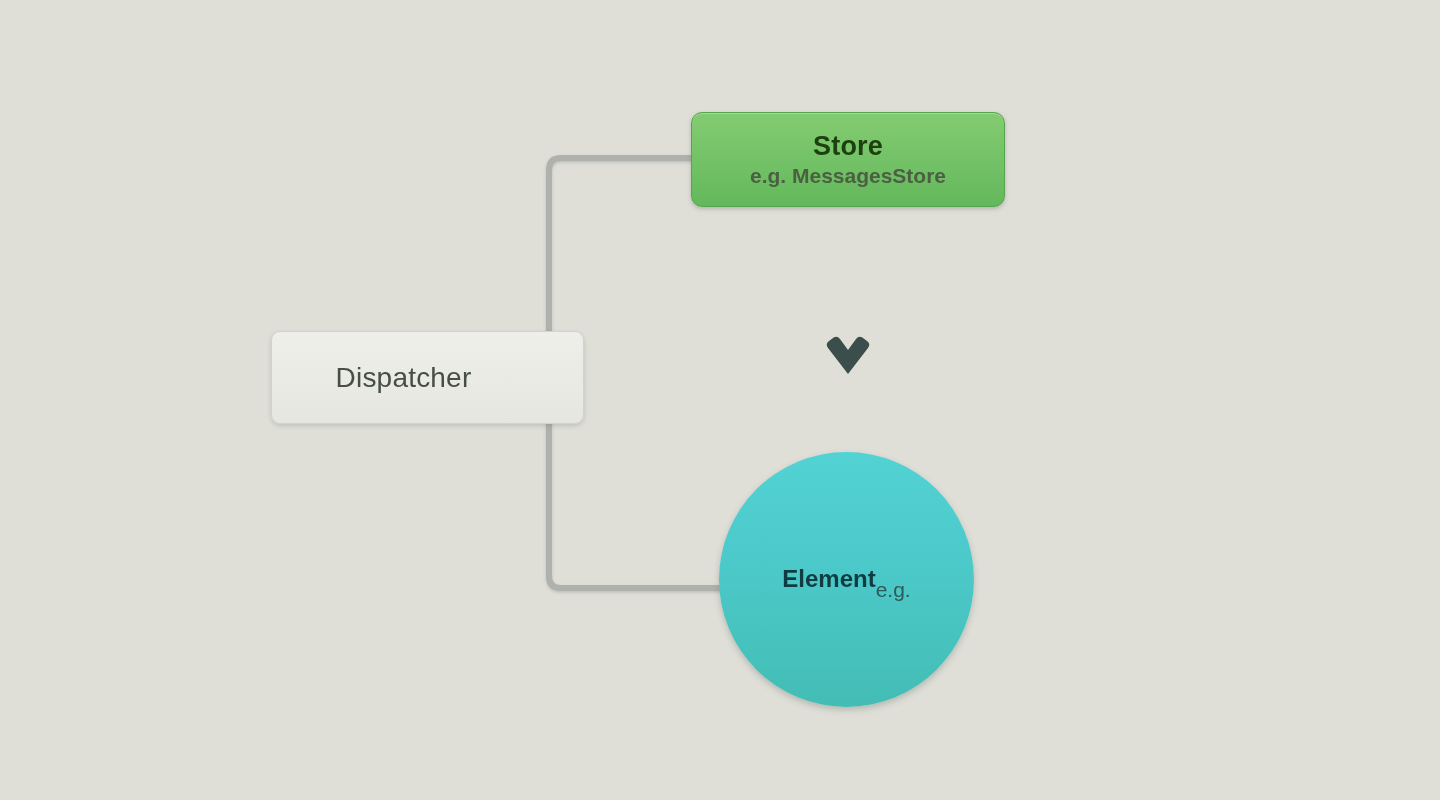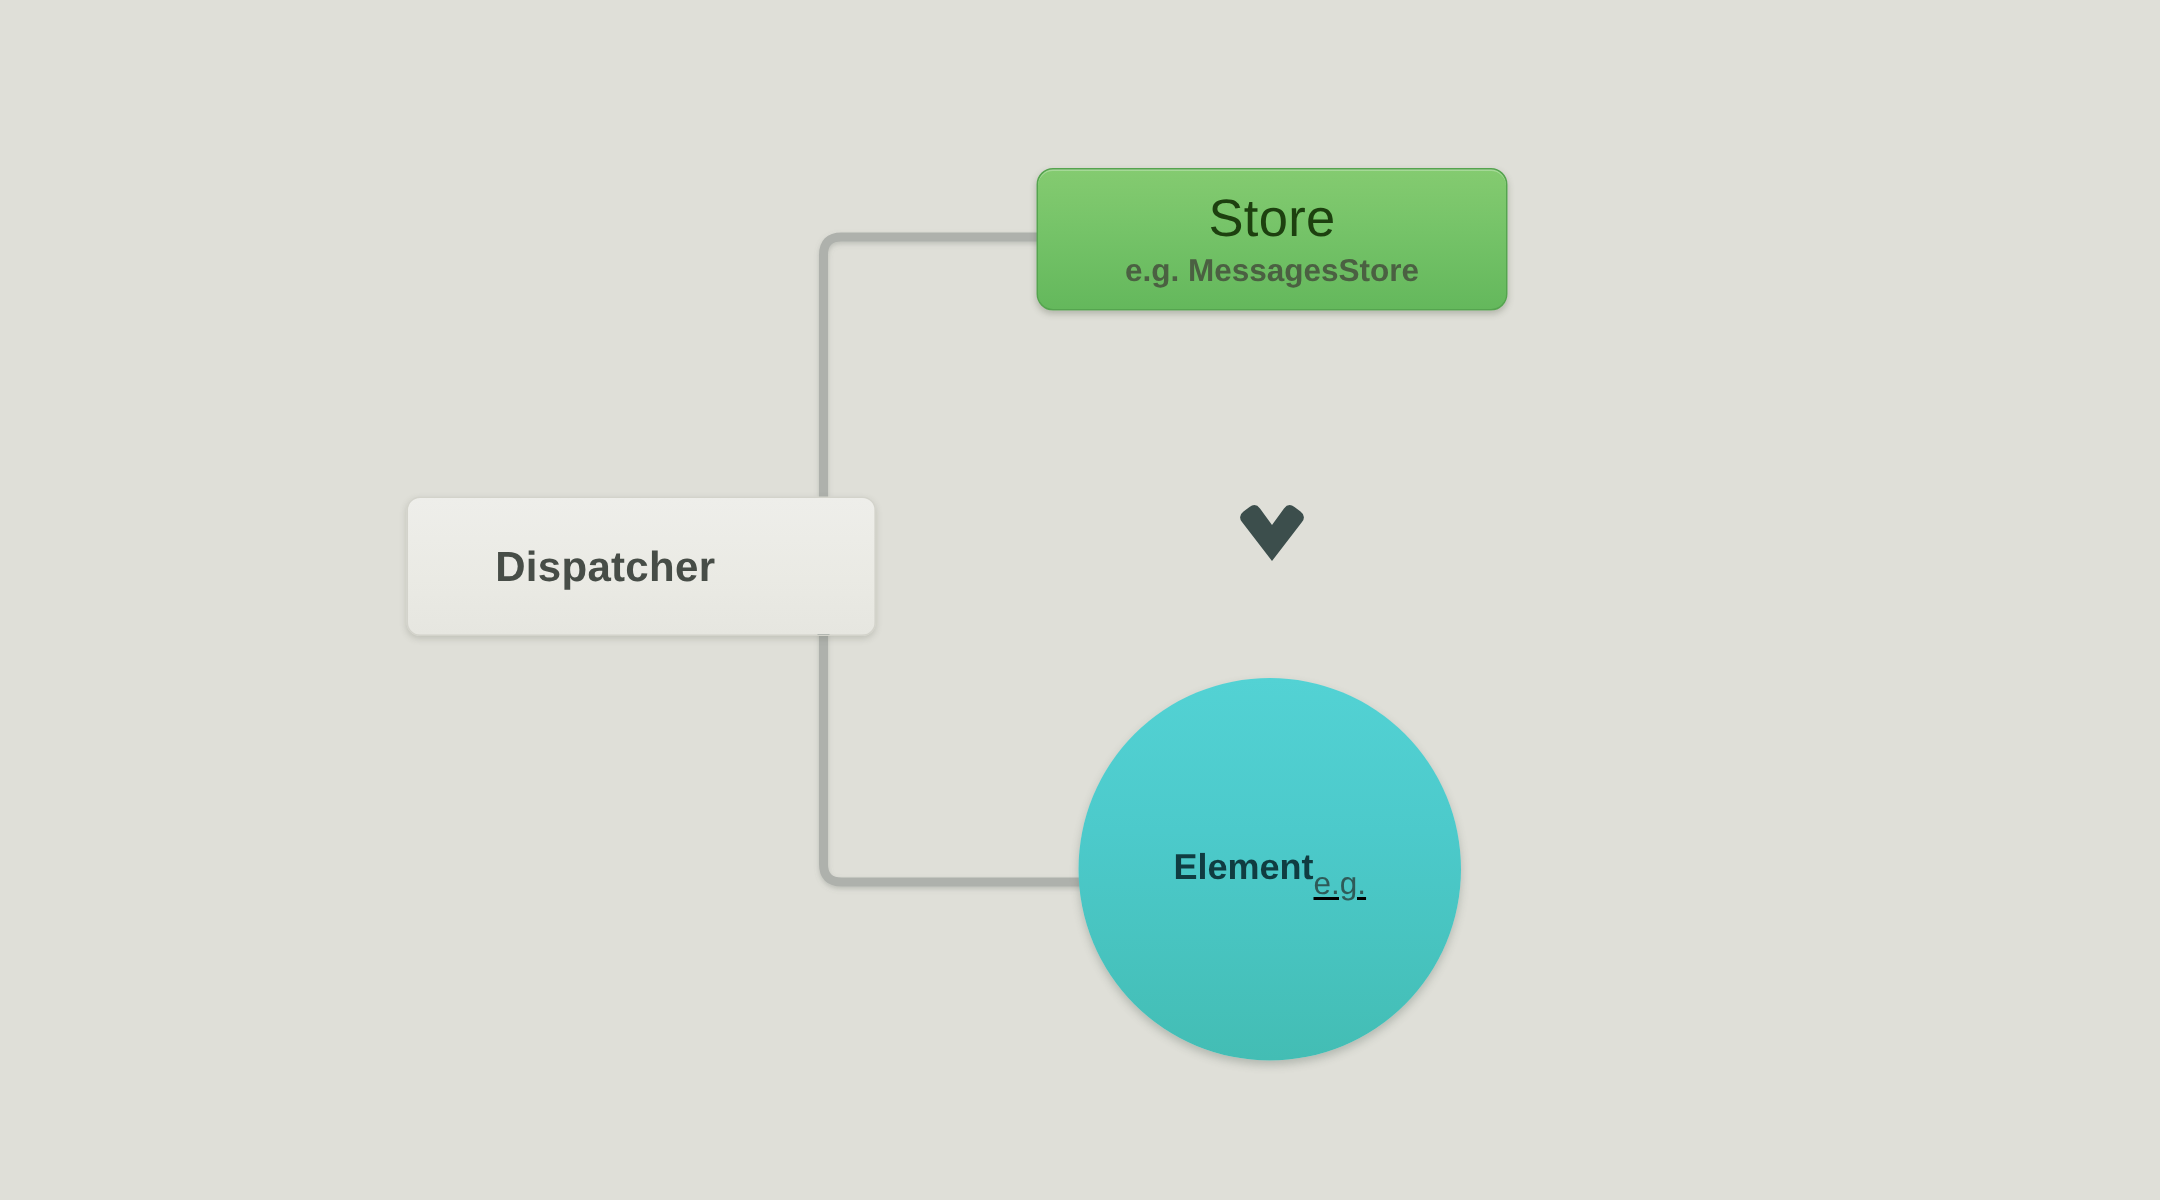--- a/index.html
+++ b/index.html
@@ -34,22 +34,22 @@
     background: linear-gradient(to bottom, #84cb70 0%, #75c368 45%, #64b85c 100%);
     border: 1px solid #55a44f;
     box-shadow: 0 2px 4px rgba(80,90,70,0.30), inset 0 1px 0 rgba(255,255,255,0.28);
     display: flex;
     flex-direction: column;
     align-items: center;
     justify-content: center;
     box-sizing: border-box;
   }
   .store-title {
-    font-size: 35px;
-    font-weight: normal;
+    font-size: 27px;
+    font-weight: bold;
     color: #1d400f;
     line-height: 1.12;
     letter-spacing: 0.2px;
   }
   .store-subtitle {
     font-size: 21px;
     font-weight: bold;
     color: #4b6042;
     line-height: 1.2;
     margin-top: 2px;
@@ -66,21 +66,21 @@
     background: linear-gradient(to bottom, #eeeeea 0%, #eaeae4 60%, #e6e6e0 100%);
     border: 1px solid #d3d3cb;
     box-shadow: 0 2px 4px rgba(90,95,80,0.22);
     display: flex;
     align-items: center;
     justify-content: center;
     box-sizing: border-box;
   }
   .dispatcher-title {
     font-size: 28px;
-    font-weight: bold;
+    font-weight: normal;
     color: #474d47;
     letter-spacing: 0.2px;
     transform: translateX(-24px);
   }
 
   
   .element-node {
     position: absolute;
     left: 719px;
     top: 452px;
@@ -103,21 +103,20 @@
   }
   .element-sub-line {
     font-size: 21px;
     font-weight: normal;
     color: #2f5a58;
     line-height: 1.6;
   }
   .element-sub-wrap {
     margin-top: 21px;
     text-align: center;
-    text-decoration: underline;
   }
 </style>
 </head>
 <body>
 
 <div id="canvas">
 
   <svg id="diagram-svg" viewBox="0 0 1440 800" xmlns="http://www.w3.org/2000/svg">
     <defs>
 

